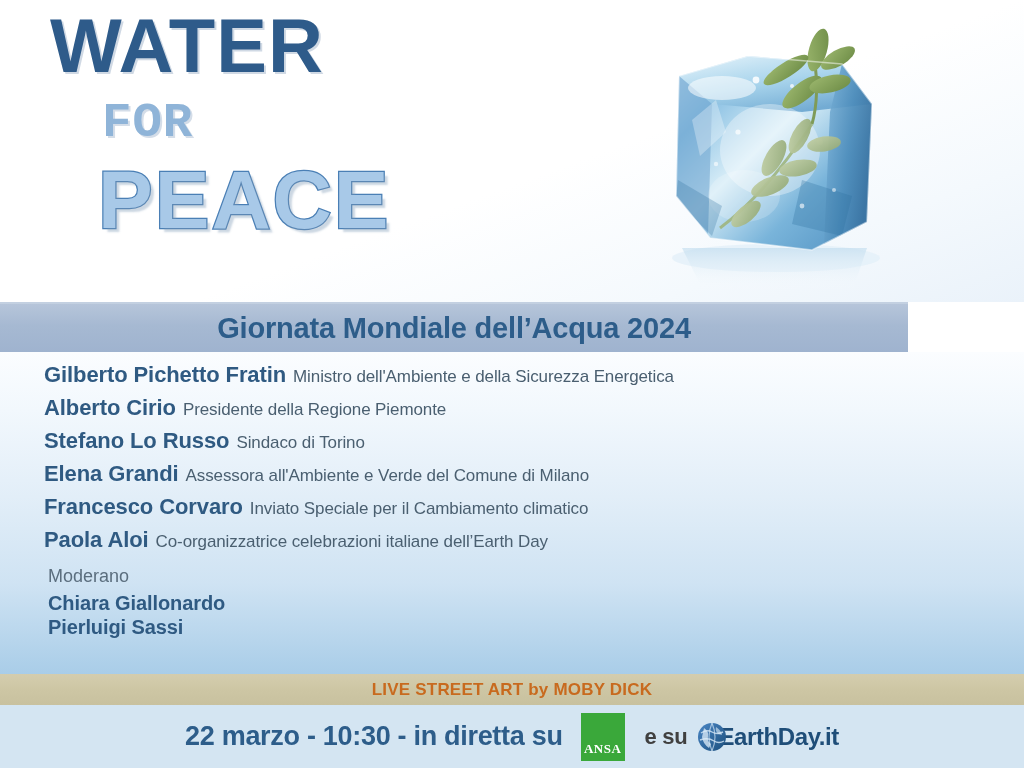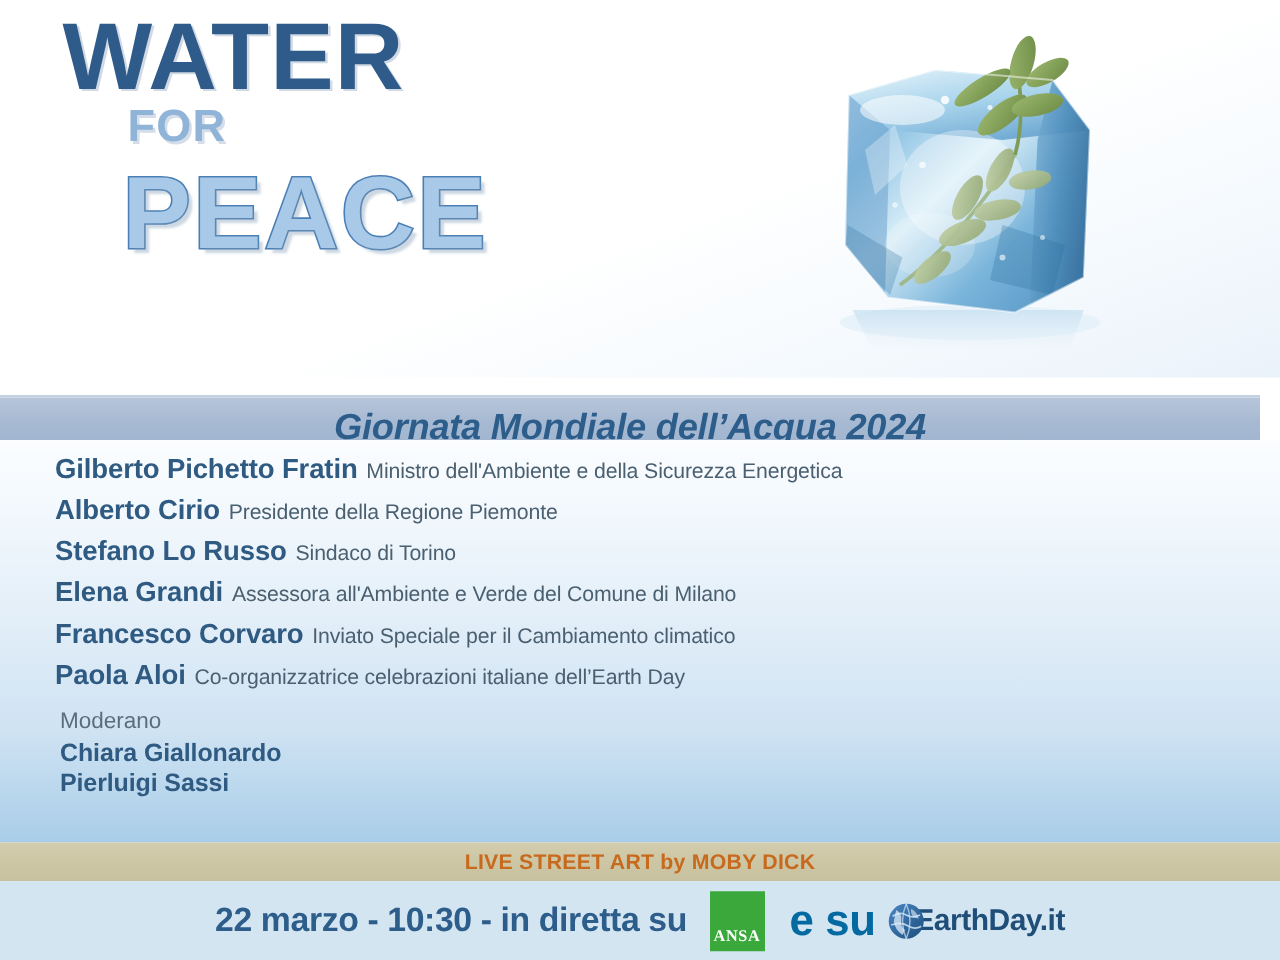--- a/index.html
+++ b/index.html
@@ -27,48 +27,49 @@
     position:absolute; left:50px; top:10px;
     z-index:5;
   }
   .hl-water {
     font-size:76px; font-weight:bold; line-height:0.96;
     letter-spacing:1px;
     color:#2e5b8a;
     text-shadow:2px 2px 0 rgba(150,170,195,0.45);
   }
   .hl-for {
-    font-size:36px; font-weight:bold; line-height:1.02;
+    font-size:49px; font-weight:bold; line-height:1.02;
     letter-spacing:1px;
-    margin-left:52px;
+    margin-top:16px; margin-left:52px;
     color:#8fb4d8;
     text-shadow:2px 2px 0 rgba(160,180,205,0.45);
+    font-family:Liberation Mono, monospace;
   }
   .hl-peace {
     font-size:82px; font-weight:bold; line-height:1.0;
     letter-spacing:2px;
     margin-top:10px; margin-left:48px;
     color:#a8c9e8;
     -webkit-text-stroke:2.5px #4a7fb5;
     paint-order:stroke fill;
     text-shadow:4px 4px 2px rgba(120,150,180,0.38);
   }
 
   
   .ice-art {
     position:absolute; right:42px; top:0; width:330px; height:302px;
   }
   .ice-art svg { display:block; width:100%; height:100%; }
 
   
   .title-band {
-    position:absolute; left:0; top:316px; width:1008px; height:50px;
+    position:absolute; left:0; top:302px; width:908px; height:50px;
     background:linear-gradient(180deg,#b6c5da 0%,#a6b9d2 45%,#9fb3cf 100%);
     border-top:2px solid #c3d0e1;
-    display:flex; align-items:center; justify-content:center;font-style:italic;
+    display:flex; align-items:center; justify-content:center;
   }
   .title-band .txt {
     font-size:29px; font-weight:bold; color:#2d5d8a;
     letter-spacing:-0.2px;
   }
 
   
   .speakers {
     position:absolute; left:0; top:352px; width:1024px; height:322px;
     background:linear-gradient(180deg,#fbfdff 0%,#f2f8fd 18%,#e2eef8 45%,#cfe3f3 72%,#a9cde8 100%);
@@ -125,21 +126,21 @@
     position:relative;
     display:flex; align-items:flex-end; justify-content:center;
     padding-bottom:4px;
   }
   .ansa-logo .ansa-txt {
     font-family:"Liberation Serif", serif;
     font-size:13px; font-weight:bold; color:#ffffff;
     letter-spacing:0.5px;
   }
   .foot-esu {
-    font-size:35px; font-weight:bold; color:#0369a1;
+    font-size:22px; font-weight:bold; color:#404040;
     margin-left:20px; letter-spacing:-0.3px;
   }
   .ed-logo {
     display:flex; align-items:center;
     margin-left:10px;
     position:relative;
   }
   .ed-globe {
     width:30px; height:30px; flex:0 0 30px;
     position:relative; z-index:2;

